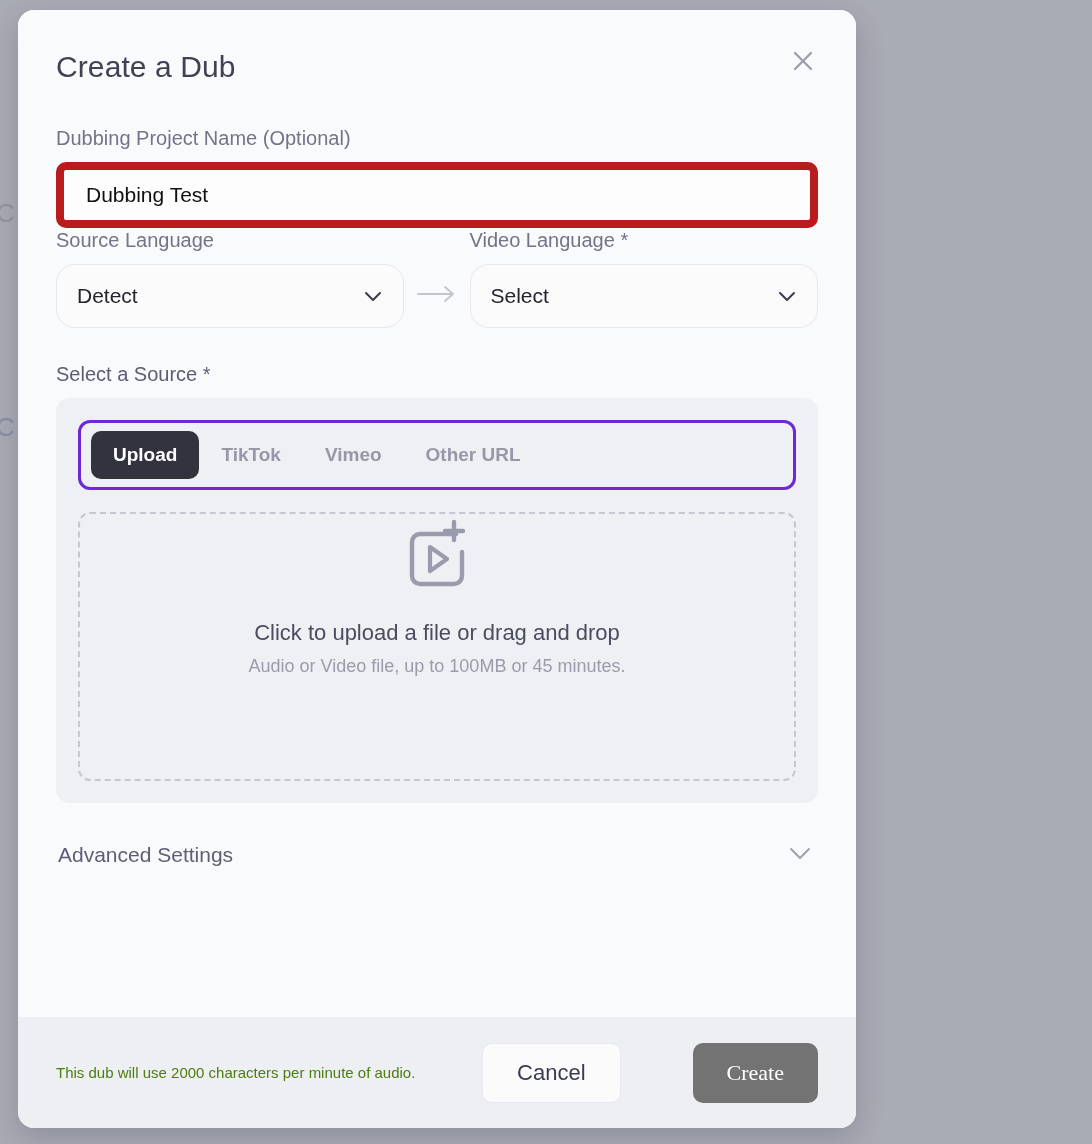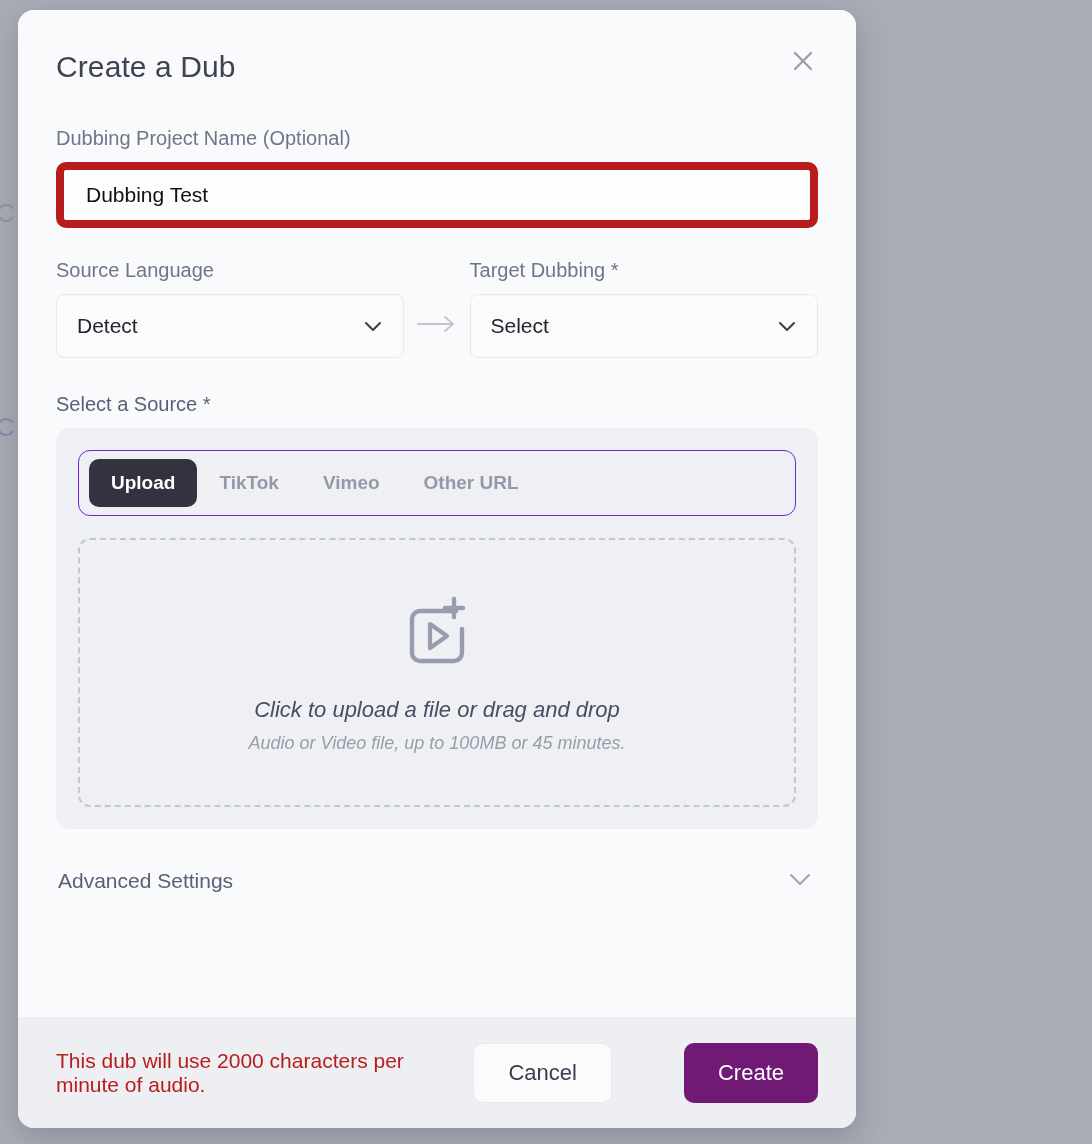--- a/index.html
+++ b/index.html
@@ -80,21 +80,21 @@
   
   .field-label {
     font-size: 20px;
     color: #72748a;
     margin-bottom: 12px;
     line-height: 1.2;
   }
   .field-label.dark { color: #5c5e77; }
 
   
-  .text-input-wrap { margin-bottom: 30px; }
+  .text-input-wrap { }
   .text-input {
     width: 100%;
     height: 66px;
     box-sizing: border-box;
     border: 8px solid #b91c1c;
     border-radius: 10px;
     background: #fdfdfd;
     padding: 0 22px;
     font-size: 21px;
     color: #101014;
@@ -107,21 +107,21 @@
     display: flex;
     align-items: flex-end;
     margin-bottom: 34px;
   }
   .lang-col { width: 450px; }
   .select-box {
     position: relative;
     height: 64px;
     box-sizing: border-box;
     border: 1px solid #e6e8ee;
-    border-radius: 8px;
+    border-radius: 19px;
     background: #fbfbfc;
     display: flex;
     align-items: center;
     padding: 0 20px;
     cursor: pointer;
   }
   .select-value {
     font-size: 21px;
     color: #23242e;
   }
@@ -141,21 +141,21 @@
   }
 
   
   .source-panel {
     background: #eef0f4;
     border-radius: 14px;
     padding: 22px;
     margin-bottom: 34px;
   }
   .tab-bar {
-    border: 1px solid #6d28d9;
+    border: 3px solid #6d28d9;
     background: #eef0f4;
     border-radius: 12px;
     display: flex;
     align-items: flex-start;
     padding: 8px 10px;
     margin-bottom: 22px;
   }
   .tab {
     font-size: 19px;
     font-weight: bold;
@@ -170,23 +170,22 @@
     color: #ffffff;
   }
 
   .dropzone {
     border: 2px dashed #c3c7d3;
     border-radius: 12px;
     height: 265px;
     display: flex;
     flex-direction: column;
     align-items: center;
-    justify-content: center;
-    cursor: pointer;
-    font-style: italic;
+    justify-content: flex-start;
+    cursor: pointer;
   }
   .dz-icon { margin-bottom: 16px; }
   .dz-title {
     font-size: 22px;
     color: #4a4c60;
     margin-bottom: 10px;
   }
   .dz-sub {
     font-size: 18px;
     color: #9a9cab;
@@ -210,22 +209,22 @@
     flex: 0 0 auto;
     height: 111px;
     background: #edeff2;
     display: flex;
     align-items: center;
     justify-content: space-between;
     padding: 0 38px;
     box-sizing: border-box;
   }
   .footer-note {
-    font-size: 21px;
-    color: #b91c1c;
+    font-size: 15px;
+    color: #4d7c0f;
   }
   .footer-actions { display: flex; align-items: center; gap: 26px; }
   .btn {
     font-size: 22px;
     border-radius: 10px;
     padding: 0 34px;
     height: 60px;
     display: flex;
     align-items: center;
     justify-content: center;
@@ -233,22 +232,23 @@
     border: none;
     font-family: "Liberation Sans", sans-serif;
     margin-left: 46px;
   }
   .btn-cancel {
     background: #fbfbfc;
     color: #3a3b4c;
     border: 1px solid #e7e9ee;
   }
   .btn-create {
-    background: #701a75;
+    background: #737373;
     color: #ffffff;
+    font-family: Liberation Serif, serif;
   }
 </style>
 </head>
 <body>
 
 <div id="backdrop">
   <span class="ghost g1">C</span>
   <span class="ghost g2">C</span>
 </div>
 
@@ -287,21 +287,21 @@
 
       <div class="arrow-between">
         <span>
           <svg width="44" height="20" viewBox="0 0 44 20" fill="none">
             <path d="M3 10 H38 M30 3 L38 10 L30 17" stroke="#c2c4cf" stroke-width="1.8" stroke-linecap="round" stroke-linejoin="round"></path>
           </svg>
         </span>
       </div>
 
       <div class="lang-col">
-        <div class="field-label">Target Dubbing *</div>
+        <div class="field-label">Video Language *</div>
         <div class="select-box">
           <span class="select-value">Select</span>
           <span class="select-chevron">
             <svg width="24" height="24" viewBox="0 0 24 24" fill="none">
               <path d="M5 9 L12 16 L19 9" stroke="#3c3d4e" stroke-width="2" stroke-linecap="round" stroke-linejoin="round"></path>
             </svg>
           </span>
         </div>
       </div>
     </div>

